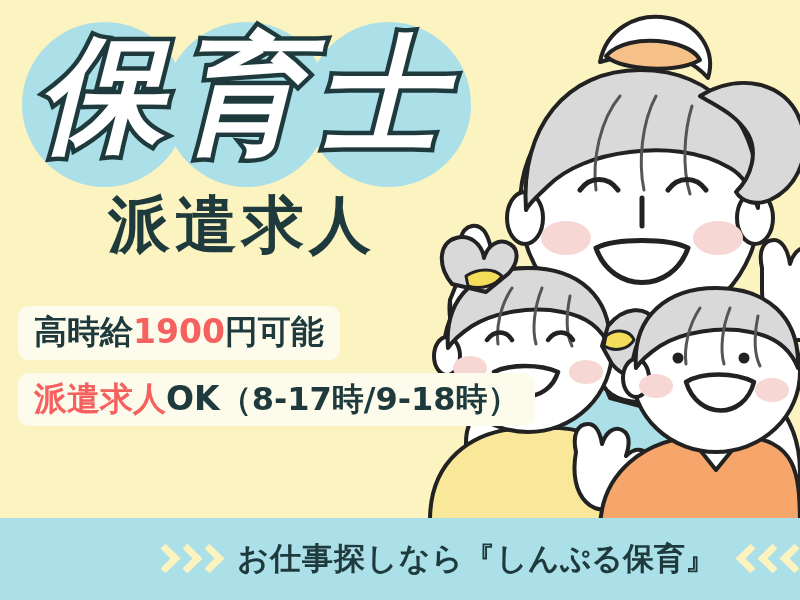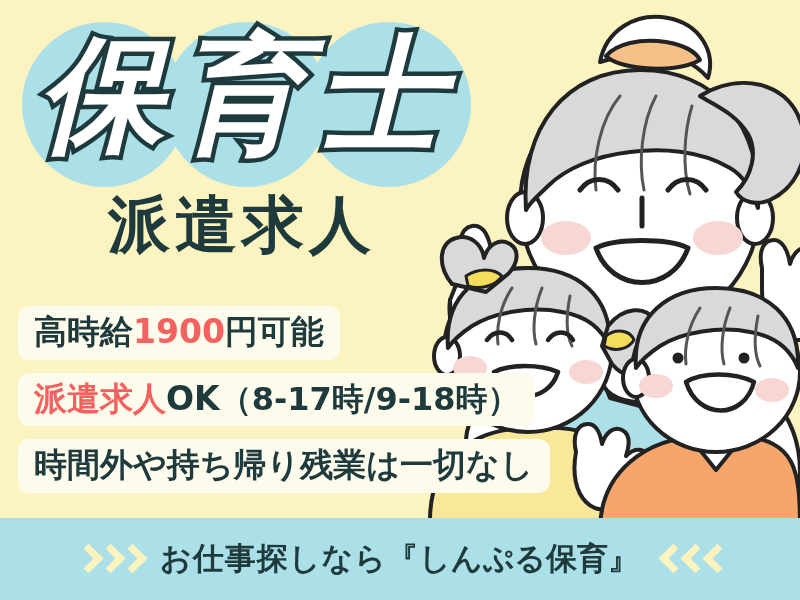--- a/index.html
+++ b/index.html
@@ -104,21 +104,21 @@
   
   .banner {
     position: absolute;
     left: 0;
     bottom: 0;
     width: 800px;
     height: 82px;
     background: #ace0e8;
     display: flex;
     align-items: center;
-    justify-content: center;
+    justify-content: flex-end;
     gap: 22px;
   }
   .chev-group {
     display: flex;
     gap: 5px;
     flex: 0 0 auto;
   }
   .chev {
     width: 17px;
     height: 30px;
@@ -282,23 +282,20 @@
   <div class="pill-list">
 
     <div class="pill">
       <span>高時給</span><span class="hl">1900</span><span>円可能</span>
     </div>
 
     <div class="pill">
       <span class="hl">派遣求人</span><span>OK</span><span class="sm">（8-17時/9-18時）</span>
     </div>
 
-    <div class="pill">
-      <span>時間外や持ち帰り残業は一切なし</span>
-    </div>
 
   </div>
 
   <div class="banner">
     <div class="chev-group left">
       <span class="chev"></span>
       <span class="chev"></span>
       <span class="chev"></span>
     </div>
 

